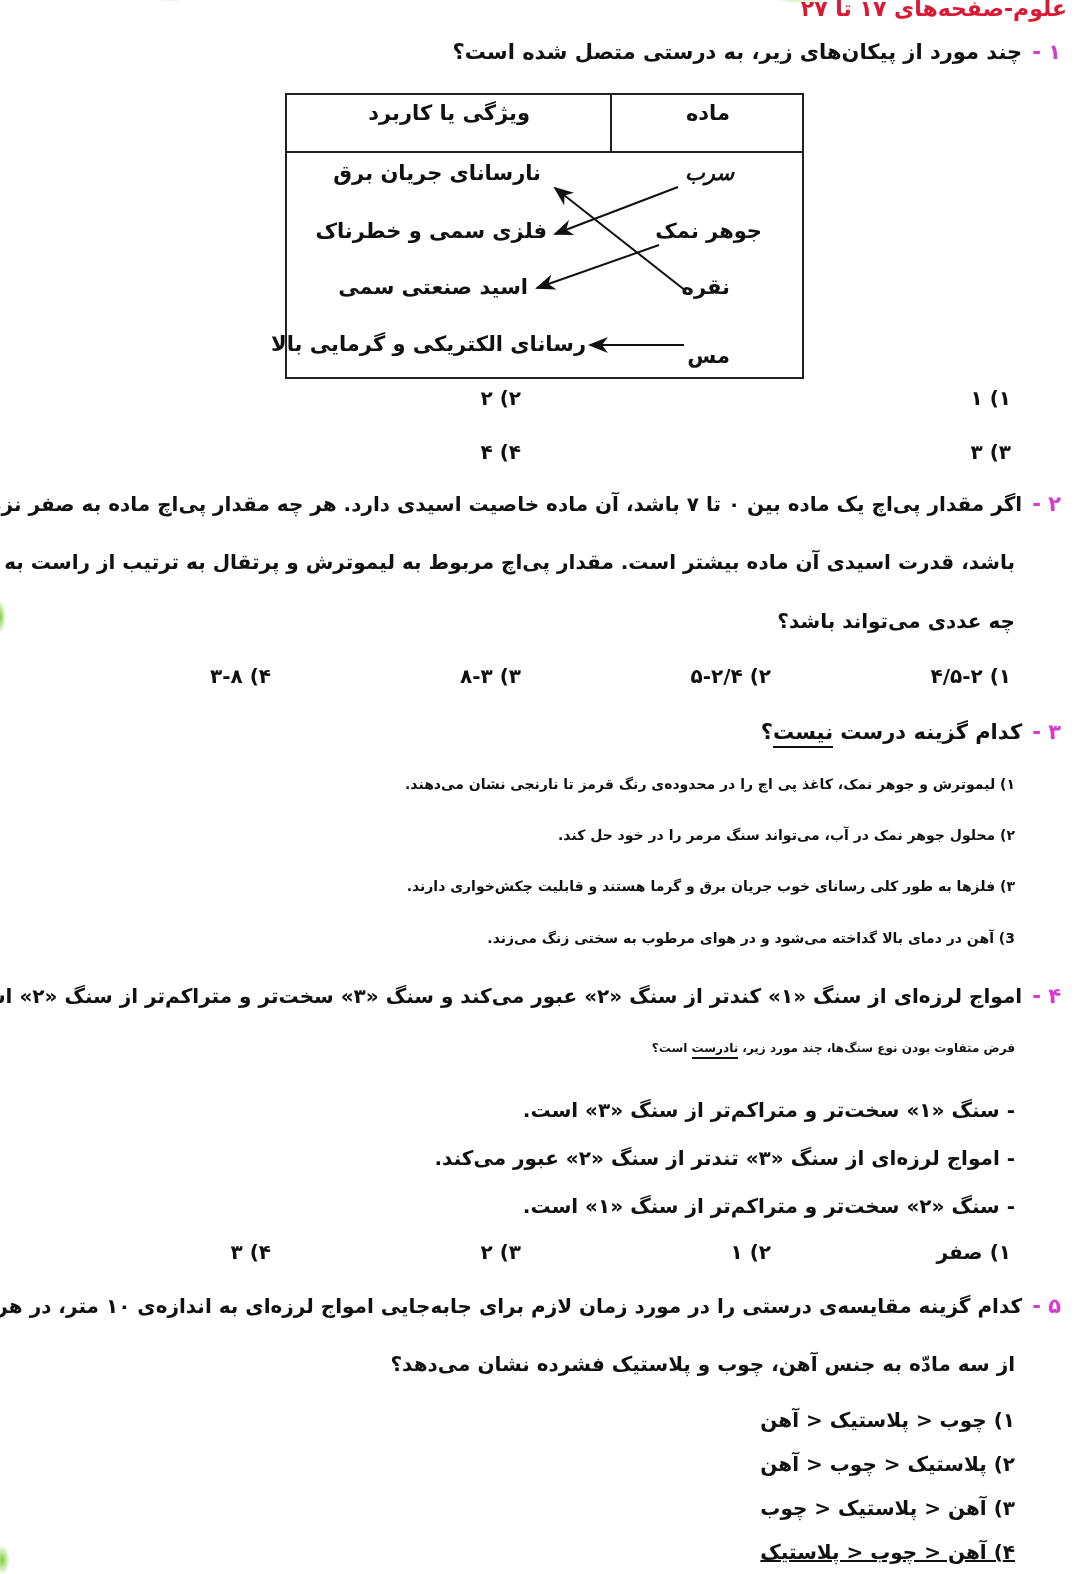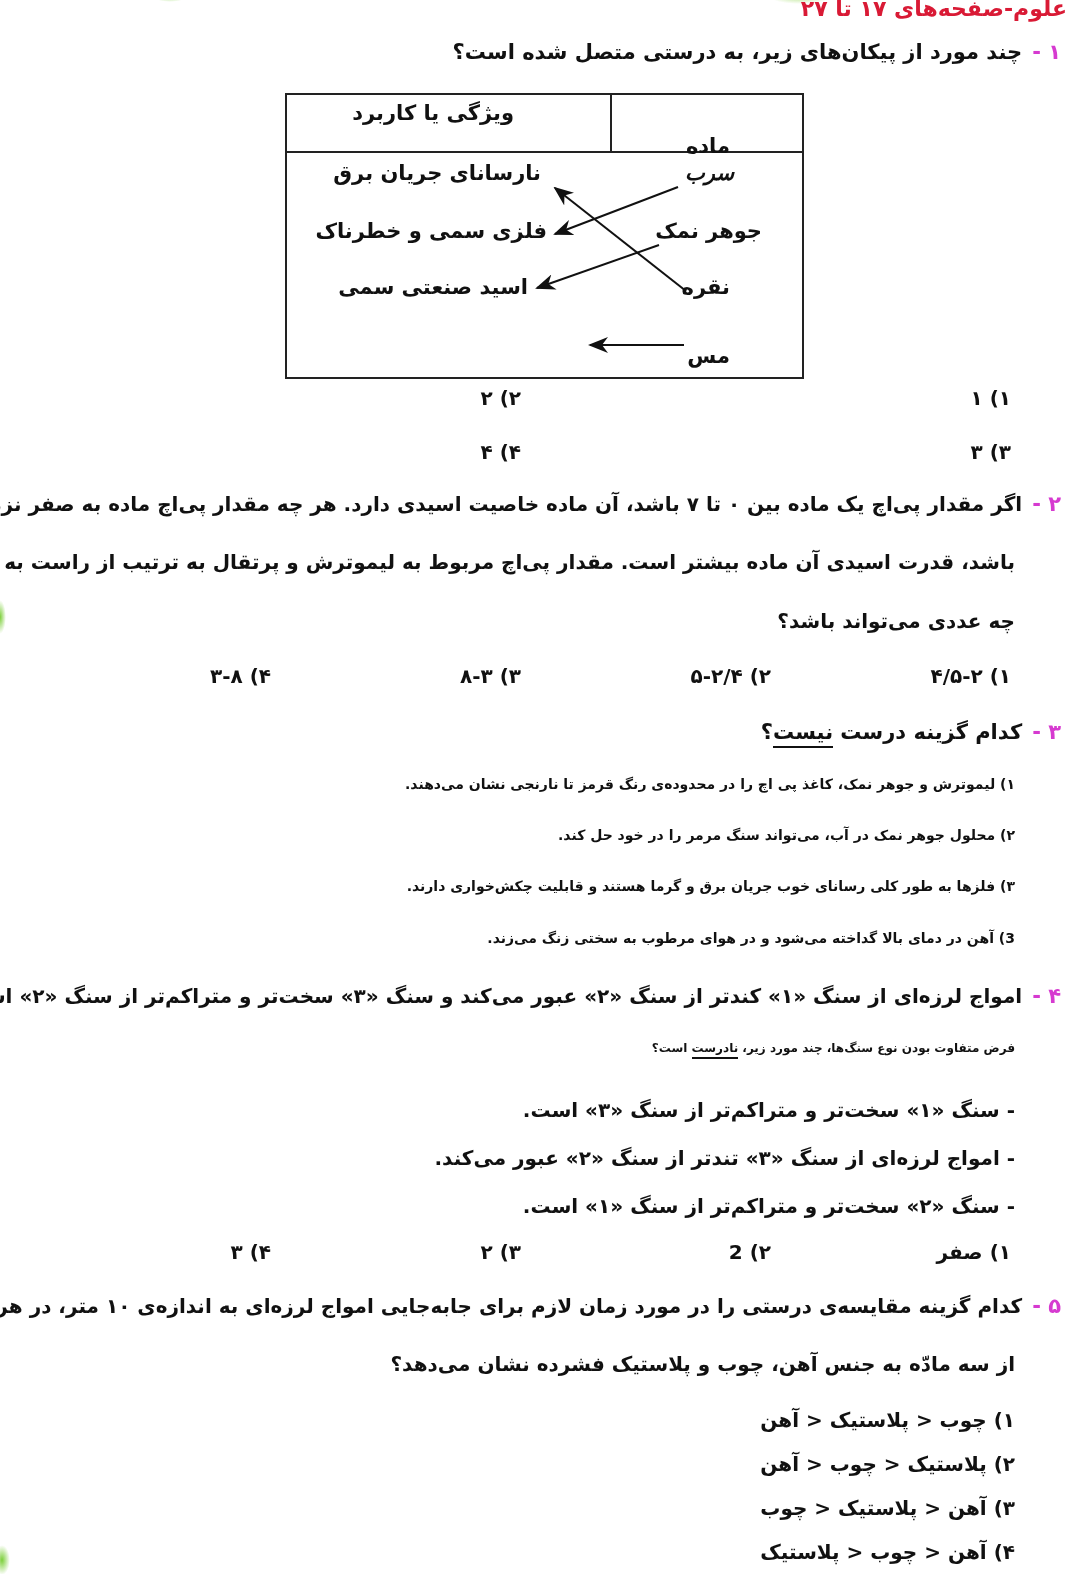--- a/index.html
+++ b/index.html
@@ -40,32 +40,33 @@
 
 <div class="abs header-title">علوم-صفحه‌های ۱۷ تا ۲۷</div>
 
 <div class="line" style="top:40px;right:18px;">
   <span class="qnum">۱ -</span><span>چند مورد از پیکان‌های زیر، به درستی متصل شده است؟</span>
 </div>
 
 <div class="abs match-table">
   <div class="match-head">
     <div class="col-div"></div>
-    <div class="cell-text" style="right:72px;top:6px;margin-top:33px;">ماده</div>
-    <div class="cell-text" style="right:288px;top:6px;">ویژگی یا کاربرد</div>
+    <div class="cell-text" style="right:72px;top:6px;">ماده</div>
+    <div class="cell-text" style="right:272px;top:6px;">ویژگی یا کاربرد</div>
   </div>
 
   <div class="cell-text" style="right:68px;top:66px;font-style:italic;">سرب</div>
   <div class="cell-text" style="right:40px;top:124px;">جوهر نمک</div>
   <div class="cell-text" style="right:72px;top:180px;">نقره</div>
   <div class="cell-text" style="right:72px;top:237px;margin-top:12px;">مس</div>
 
   <div class="cell-text" style="right:261px;top:66px;">نارسانای جریان برق</div>
   <div class="cell-text" style="right:255px;top:124px;">فلزی سمی و خطرناک</div>
   <div class="cell-text" style="right:274px;top:180px;">اسید صنعتی سمی</div>
+  <div class="cell-text" style="right:216px;top:237px;">رسانای الکتریکی و گرمایی بالا</div>
 
   <svg class="abs" style="left:0;top:0;" width="519" height="286" viewBox="0 0 519 286">
     <defs>
       <marker id="ah" markerWidth="10" markerHeight="8" refX="9" refY="4" orient="auto">
         <path d="M0,0 L10,4 L0,8 L3,4 Z" fill="#111"></path>
       </marker>
     </defs>
     <line x1="391" y1="92" x2="268" y2="139" stroke="#111" stroke-width="2" marker-end="url(#ah)"></line>
     <line x1="372" y1="150" x2="250" y2="193" stroke="#111" stroke-width="2" marker-end="url(#ah)"></line>
     <line x1="399" y1="196" x2="268" y2="93" stroke="#111" stroke-width="2" marker-end="url(#ah)"></line>
@@ -101,25 +102,25 @@
   <span class="qnum">۴ -</span><span style="font-size:20px;letter-spacing:-0.3px;">امواج لرزه‌ای از سنگ «۱» کندتر از سنگ «۲» عبور می‌کند و سنگ «۳» سخت‌تر و متراکم‌تر از سنگ «۲» است. با</span>
 </div>
 <div class="line" style="top:1041px;right:64px;font-size:12px;">
   <span>فرض متفاوت بودن نوع سنگ‌ها، چند مورد زیر، </span><span class="ul">نادرست</span><span> است؟</span>
 </div>
 <div class="opt" style="top:1098px;right:64px;">- سنگ «۱» سخت‌تر و متراکم‌تر از سنگ «۳» است.</div>
 <div class="opt" style="top:1146px;right:64px;">- امواج لرزه‌ای از سنگ «۳» تندتر از سنگ «۲» عبور می‌کند.</div>
 <div class="opt" style="top:1194px;right:64px;">- سنگ «۲» سخت‌تر و متراکم‌تر از سنگ «۱» است.</div>
 
 <div class="opt" style="top:1240px;right:68px;">۱) صفر</div>
-<div class="opt" style="top:1240px;right:308px;">۲) 2</div>
+<div class="opt" style="top:1240px;right:308px;">۲) ۱</div>
 <div class="opt" style="top:1240px;right:558px;">۳) ۲</div>
 <div class="opt" style="top:1240px;right:808px;">۴) ۳</div>
 
 <div class="line" style="top:1294px;right:18px;">
   <span class="qnum">۵ -</span><span style="font-size:20px;letter-spacing:-0.3px;">کدام گزینه مقایسه‌ی درستی را در مورد زمان لازم برای جابه‌جایی امواج لرزه‌ای به اندازه‌ی ۱۰ متر، در هر یک</span>
 </div>
 <div class="line" style="top:1352px;right:64px;font-size:20px;">از سه مادّه به جنس آهن، چوب و پلاستیک فشرده نشان می‌دهد؟</div>
 
 <div class="opt" style="top:1408px;right:64px;">۱) چوب &lt; پلاستیک &lt; آهن</div>
 <div class="opt" style="top:1452px;right:64px;">۲) پلاستیک &lt; چوب &lt; آهن</div>
 <div class="opt" style="top:1496px;right:64px;">۳) آهن &lt; پلاستیک &lt; چوب</div>
-<div class="opt" style="top:1540px;right:64px;">۴) آهن &lt; چوب &lt; پلاستیک</div>
+<div class="opt" style="top:1540px;right:64px;text-decoration:underline;">۴) آهن &lt; چوب &lt; پلاستیک</div>
 
 </body></html>

